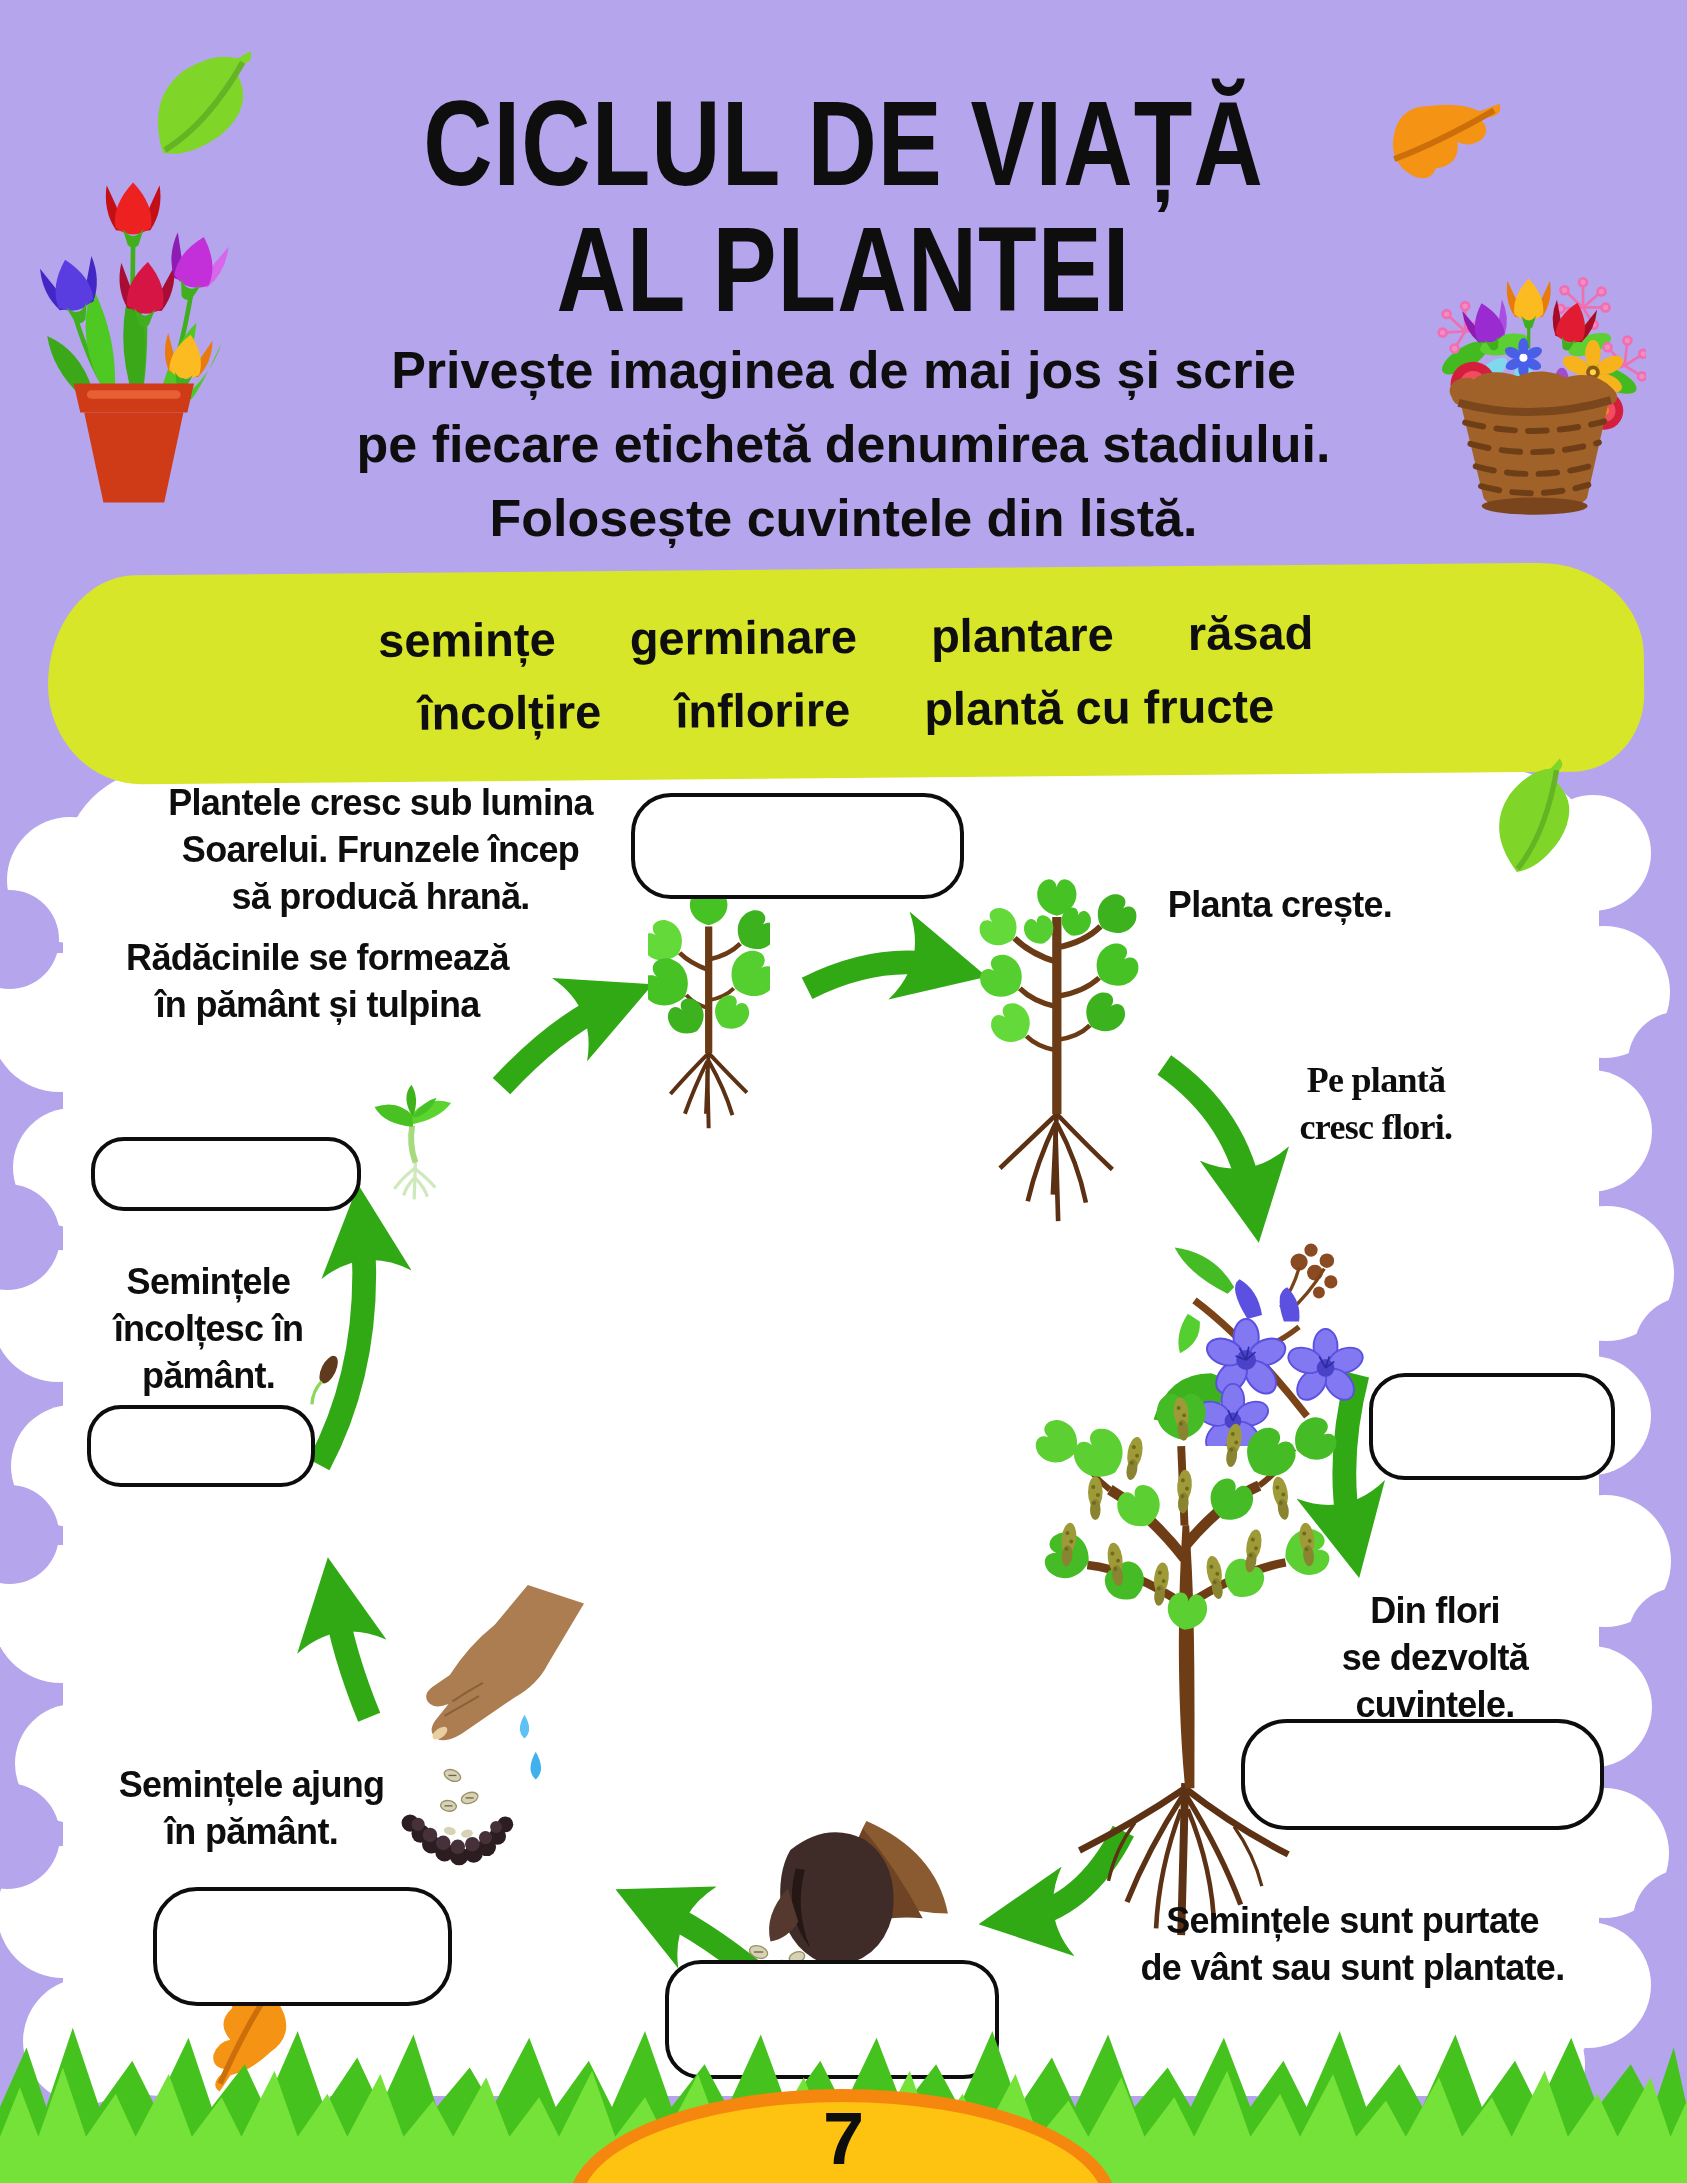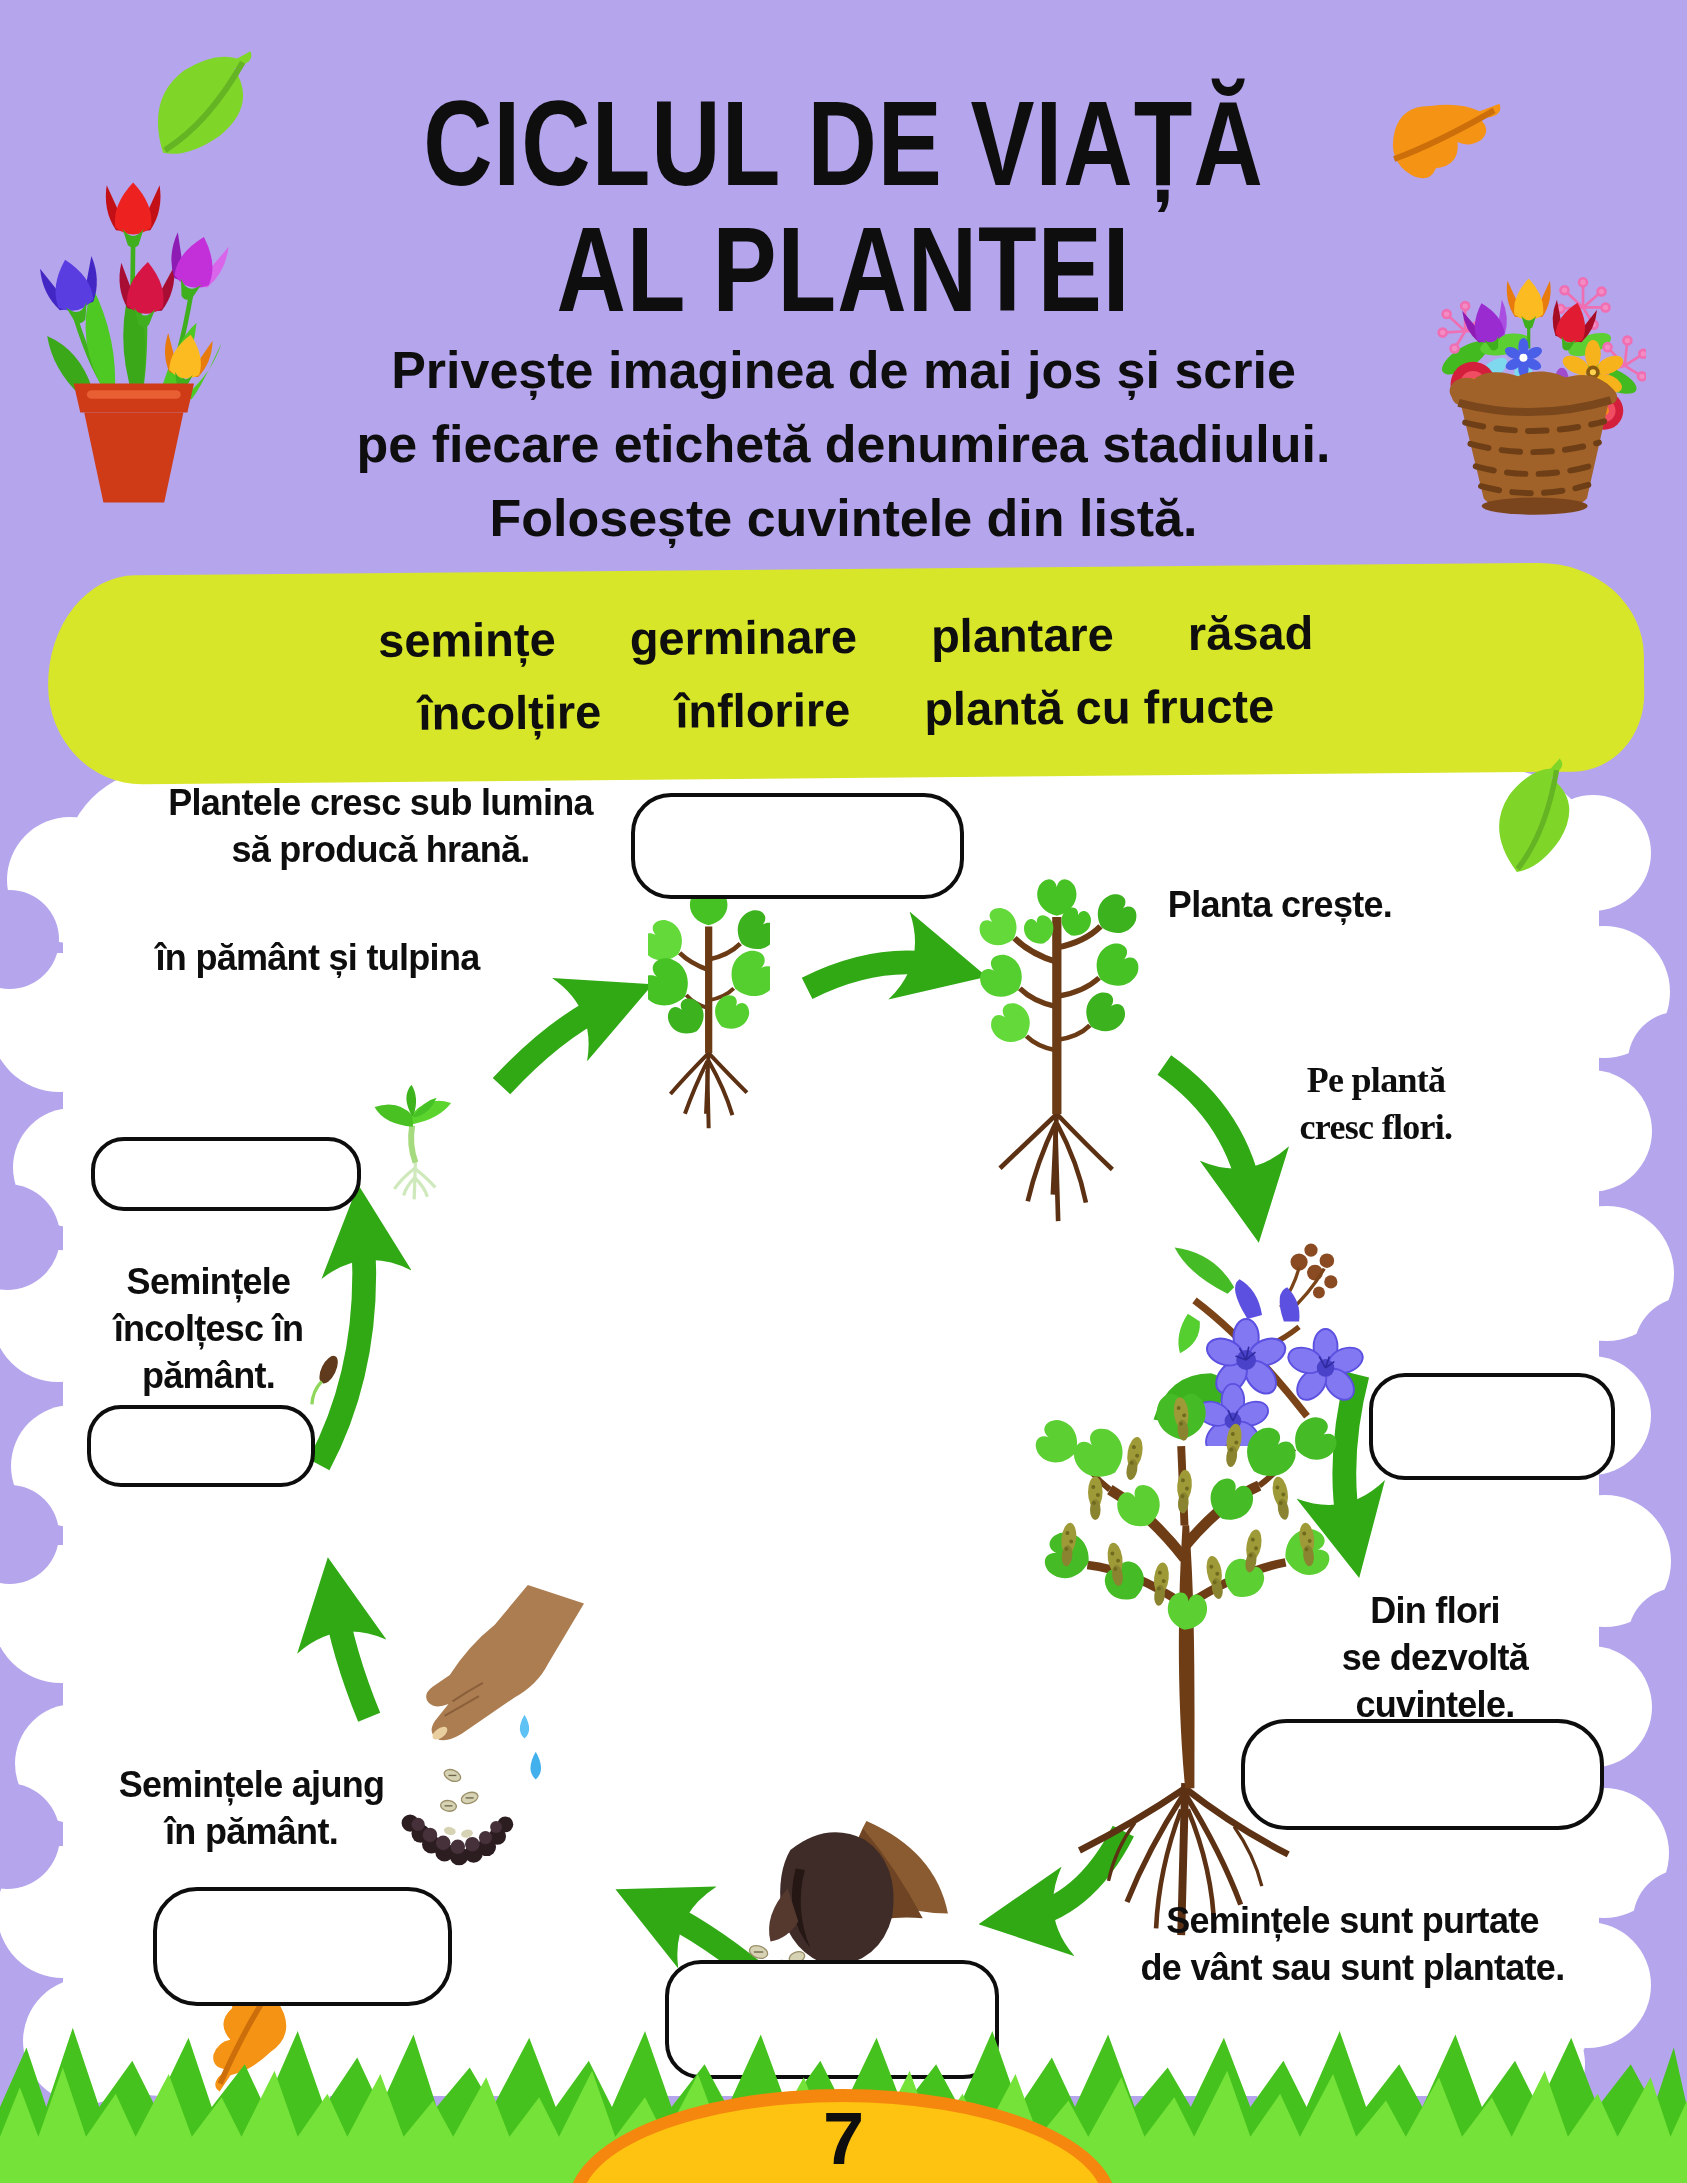--- a/index.html
+++ b/index.html
@@ -324,24 +324,26 @@
 
 <div class="abs" style="left:175px;top:1978px;width:122px;height:99px;transform:rotate(150deg);z-index:5;">
   <svg width="122" height="99" viewBox="0 0 100 90">
     <path d="M92,2 Q96,10 86,14 L76,16 Q88,24 80,34 Q70,42 60,38 Q64,58 44,62 Q40,76 24,70 Q2,60 6,34 Q10,12 34,10 Q58,4 76,10 Z" fill="#f59414"></path>
     <path d="M8,58 Q44,40 88,8" stroke="#cc6e0a" stroke-width="5" fill="none"></path>
   </svg>
 </div>
 
 <div class="cap" style="left:119px;top:779px;width:523px;">
   <div>Plantele cresc sub lumina</div>
+  <div>Soarelui. Frunzele încep</div>
   <div>să producă hrană.</div>
 </div>
 
 <div class="cap" style="left:56px;top:934px;width:523px;">
+  <div>Rădăcinile se formează</div>
   <div>în pământ și tulpina</div>
 </div>
 
 <div class="cap" style="left:1098px;top:881px;width:364px;">
   <div>Planta crește.</div>
 </div>
 
 <div class="cap" style="left:1224px;top:1057px;width:304px;font-family:Liberation Serif, serif;">
   <div>Pe plantă</div>
   <div>cresc flori.</div>

